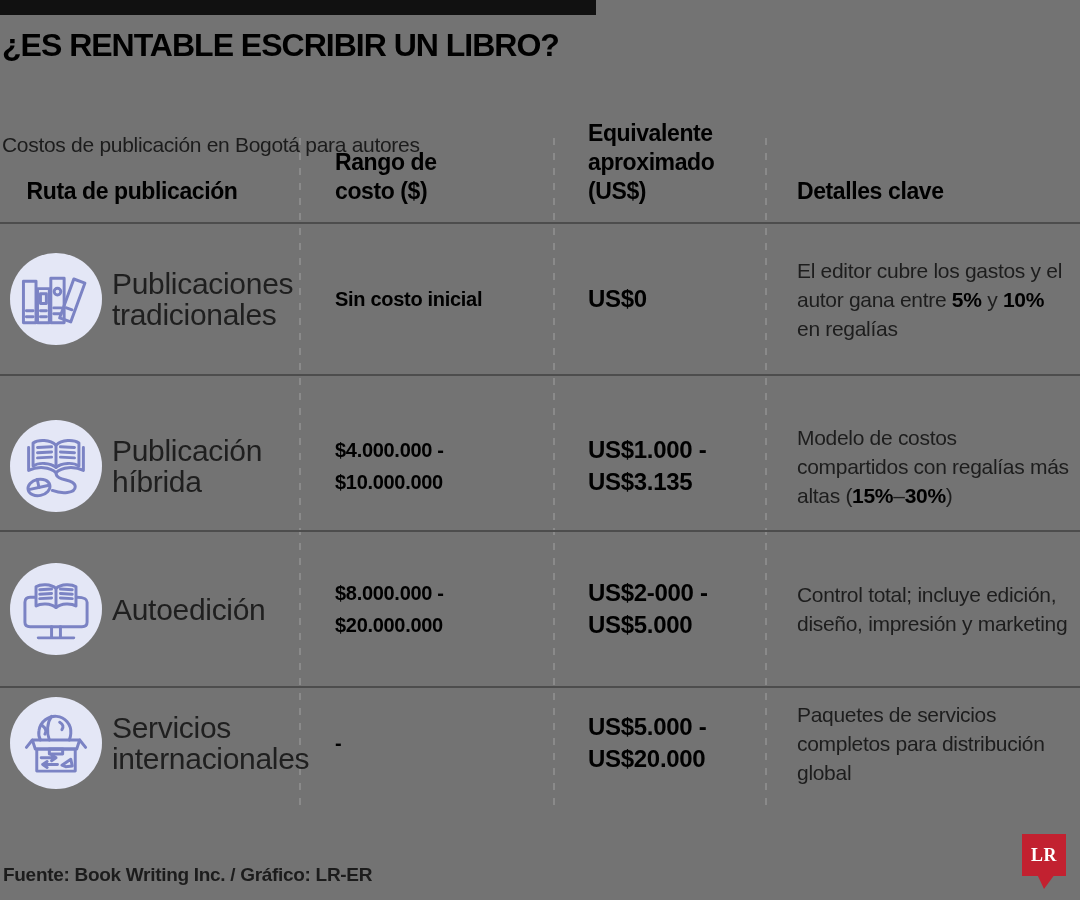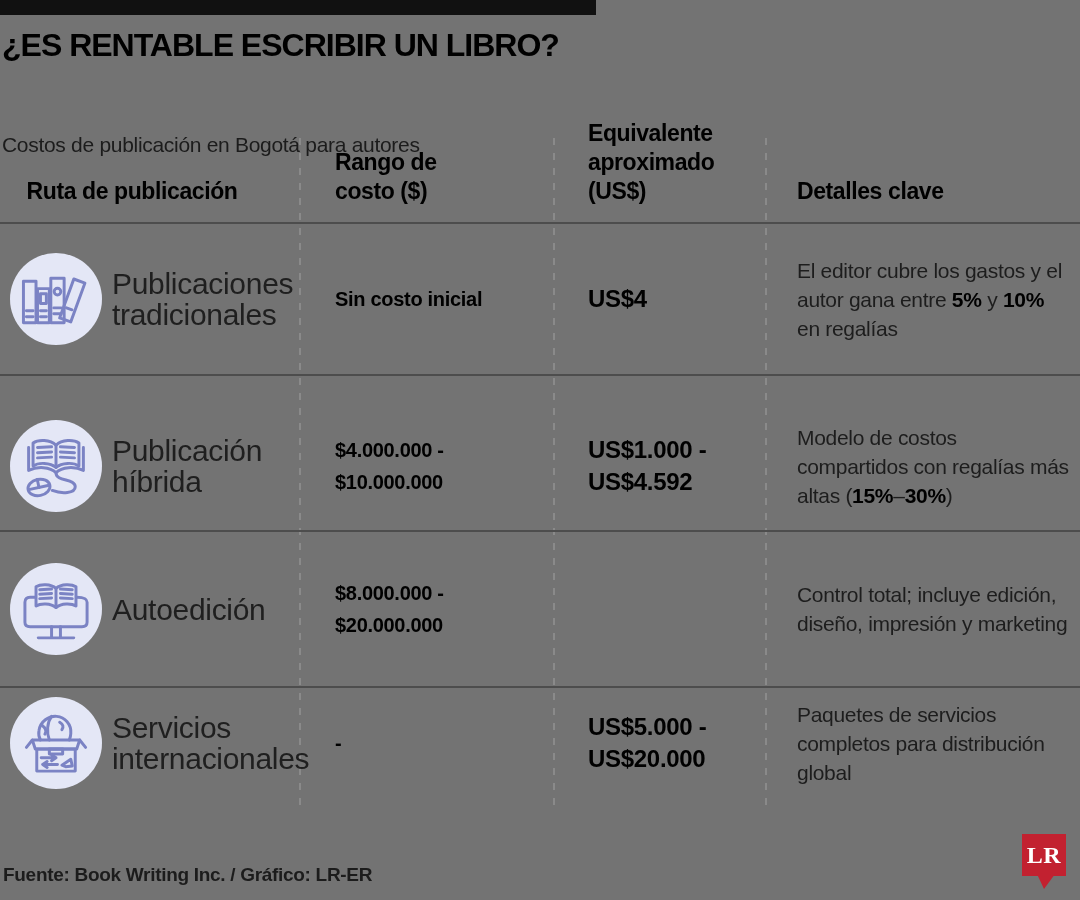--- a/index.html
+++ b/index.html
@@ -44,21 +44,21 @@
   .route   { left:112px; width:186px; font-size:30px; line-height:31px; color:#1f1f1f; letter-spacing:-0.3px; }
   .cost    { left:335px; width:215px; font-size:20px; font-weight:bold; line-height:32px; color:#000; letter-spacing:-0.3px; }
   .usd     { left:588px; width:176px; font-size:24px; font-weight:bold; line-height:32px; color:#000; letter-spacing:-0.3px; }
   .details { left:797px; width:272px; font-size:21px; line-height:29px; color:#1d1d1d; letter-spacing:-0.3px; }
   .details b { color:#000; }
 
   
   .source { position:absolute; left:3px; top:864px; font-size:19px; color:#1c1c1c; letter-spacing:-0.3px;font-weight:bold; }
   .lr-logo { position:absolute; left:1022px; top:834px; width:44px; height:42px; background:#c22130;
              display:flex; align-items:center; justify-content:center; }
-  .lr-logo span { color:#fff; font-family:"Liberation Serif", serif; font-weight:bold; font-size:24px; letter-spacing:0.5px; }
+  .lr-logo span { color:#fff; font-family:"Liberation Serif", serif; font-weight:bold; font-size:18px; letter-spacing:0.5px; }
   .lr-tail { position:absolute; left:1037px; top:874px; width:0; height:0;
              border-top:15px solid #c22130; border-left:7px solid transparent; border-right:11px solid transparent; }
 
   .ic { fill:none; stroke:#7b83c4; stroke-width:4; stroke-linecap:round; stroke-linejoin:round; }
 </style>
 </head>
 <body>
 
 <div class="canvas">
 
@@ -99,21 +99,21 @@
             <line x1="47" y1="70" x2="57" y2="70"></line>
         <g transform="rotate(20 72 52)">
               <rect x="64" y="24" width="16" height="56"></rect>
               <line x1="68" y1="64" x2="76" y2="64"></line>
             </g>
       </g>
         </svg>
     </div>
     <div class="cell route">Publicaciones tradicionales</div>
     <div class="cell cost">Sin costo inicial</div>
-    <div class="cell usd">US$4</div>
+    <div class="cell usd">US$0</div>
     <div class="cell details"><span>El editor cubre los gastos y el autor gana entre </span><b>5%</b><span> y </span><b>10%</b><span> en regalías</span></div>
   </div>
 
   <div class="row r2">
     <div class="cell icon-wrap">
       <svg viewBox="0 0 100 100">
           <g class="ic">
         <path d="M50 22 C42 14 26 14 19 19 V50 C26 45 42 45 50 52 C58 45 74 45 81 50 V19 C74 14 58 14 50 22 Z"></path>
         <line x1="50" y1="22" x2="50" y2="52"></line>
         <path d="M13 25 V56 C25 50 42 51 50 59 C58 51 75 50 87 56 V25"></path>
@@ -127,21 +127,21 @@
         <g transform="rotate(-12 27 79)">
           <ellipse cx="27" cy="79" rx="15" ry="11"></ellipse>
           <line x1="27" y1="68" x2="27" y2="79"></line>
           <line x1="13" y1="79" x2="41" y2="79"></line>
         </g>
       </g>
         </svg>
     </div>
     <div class="cell route">Publicación híbrida</div>
     <div class="cell cost">$4.000.000 - $10.000.000</div>
-    <div class="cell usd">US$1.000 - US$4.592</div>
+    <div class="cell usd">US$1.000 - US$3.135</div>
     <div class="cell details"><span>Modelo de costos compartidos con regalías más altas (</span><b>15%</b><span>–</span><b>30%</b><span>)</span></div>
   </div>
 
   <div class="row r3">
     <div class="cell icon-wrap">
       <svg viewBox="0 0 100 100">
           <g class="ic">
         <path d="M22 34 H15 C10 34 8 37 8 41 V68 C8 72 10 74 15 74 H85 C90 74 92 72 92 68 V41 C92 37 90 34 78 34"></path>
         <path d="M50 22 C43 16 29 16 23 20 V46 C29 42 43 42 50 48 C57 42 71 42 77 46 V20 C71 16 57 16 50 22 Z"></path>
         <line x1="50" y1="22" x2="50" y2="48"></line>
@@ -152,20 +152,21 @@
             <line x1="56" y1="29" x2="72" y2="30"></line>
             <line x1="56" y1="35" x2="72" y2="36"></line>
         <line x1="44" y1="74" x2="44" y2="87"></line>
             <line x1="56" y1="74" x2="56" y2="87"></line>
         <line x1="26" y1="89" x2="74" y2="89"></line>
       </g>
         </svg>
     </div>
     <div class="cell route">Autoedición</div>
     <div class="cell cost">$8.000.000 - $20.000.000</div>
+    <div class="cell usd">US$2-000 - US$5.000</div>
     <div class="cell details"><span>Control total; incluye edición, diseño, impresión y marketing</span></div>
   </div>
 
   <div class="row r4">
     <div class="cell icon-wrap">
       <svg viewBox="0 0 100 100">
           <g class="ic">
         <path d="M29 46 C27 42 26 38 27 33 C29 21 40 13 51 14 C62 15 71 25 70 37 C70 40 69 43 68 46"></path>
         <path d="M44 14 C38 22 37 36 41 46"></path>
         <path d="M31 26 Q39 32 35 38"></path>

